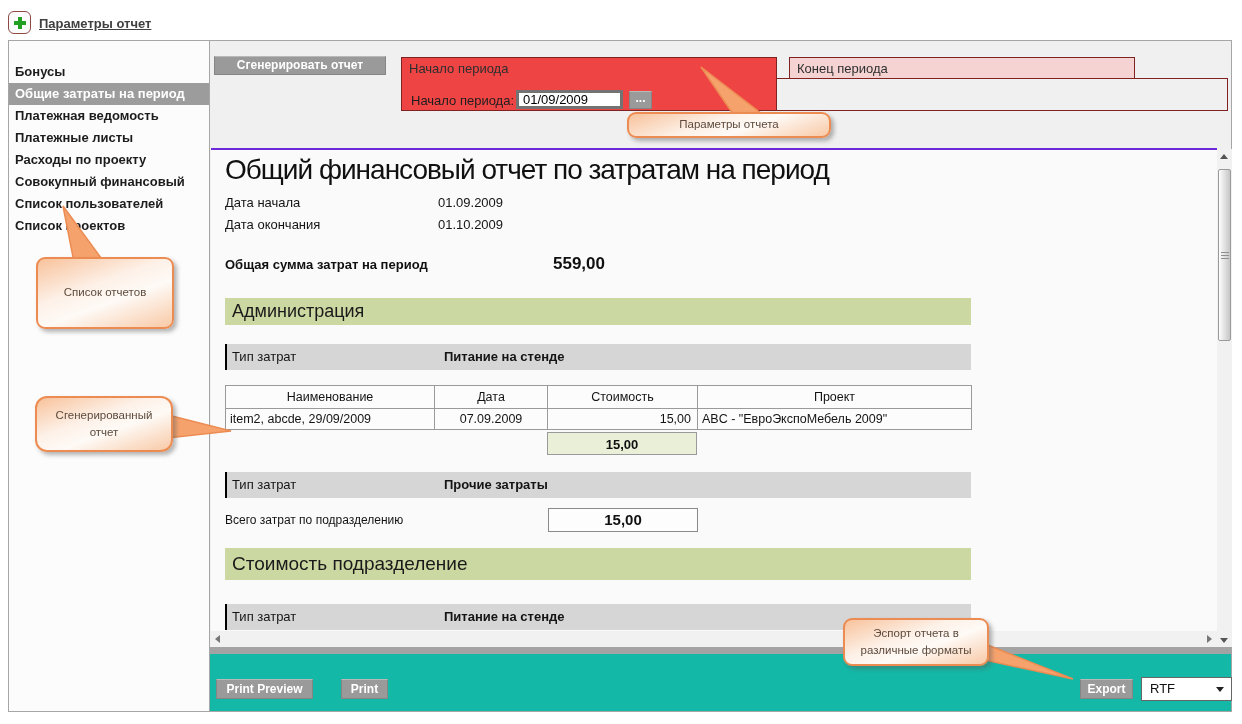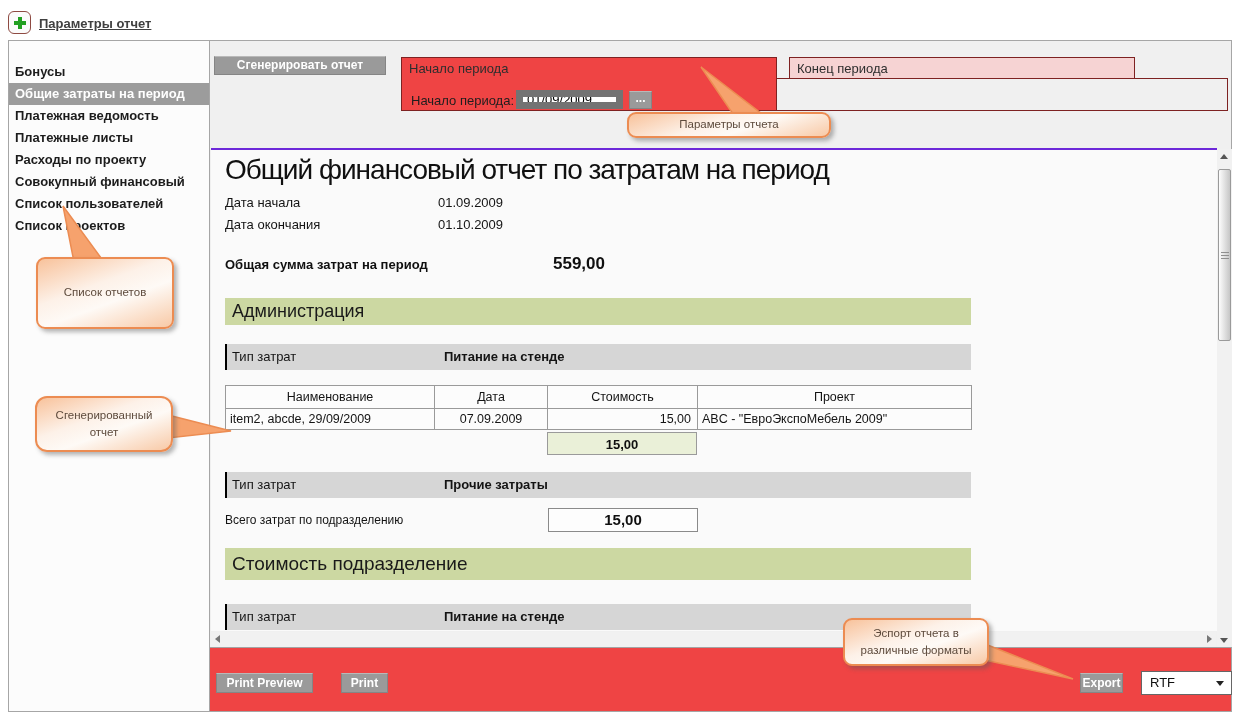--- a/index.html
+++ b/index.html
@@ -22,21 +22,21 @@
 
   
   .btn-gray { background:#9a9a9a; border:1px solid #858585; border-top-color:#b9b9b9; color:#ffffff; font-weight:bold; font-size:12px; text-align:center; cursor:pointer; }
   .generate-btn { position:absolute; left:4px; top:15px; width:172px; height:19px; line-height:17px; }
 
   .tab-active-region { position:absolute; left:191px; top:16px; width:376px; height:54px; background:#ef4444; border:1px solid #7e2222; z-index:2; }
   .tab-active-caption { position:absolute; left:7px; top:3px; font-size:13px; color:#2e2e2e; }
   .panel-right { position:absolute; left:566px; top:37px; width:452px; height:33px; background:#f0f0f0; border:1px solid #7e2222; z-index:1; }
   .tab-inactive { position:absolute; left:579px; top:16px; width:346px; height:22px; background:#f6d3d3; border:1px solid #7e2222; z-index:3; font-size:13px; color:#2e2e2e; padding:3px 0 0 7px; cursor:pointer; }
   .date-row-label { position:absolute; left:9px; top:35px; font-size:13px; color:#1e1e1e; }
-  .date-input { position:absolute; left:114px; top:32px; width:107px; height:19px; border:7px solid #737373; background:#ffffff; font-size:13px; font-family:"Liberation Sans",sans-serif; padding:0 0 0 4px; }
+  .date-input { position:absolute; left:114px; top:32px; width:107px; height:19px; border:3px solid #737373; background:#ffffff; font-size:13px; font-family:"Liberation Sans",sans-serif; padding:0 0 0 4px; }
   .browse-btn { position:absolute; left:227px; top:33px; width:23px; height:18px; line-height:12px; font-size:12px; }
 
   
   .viewport { position:absolute; left:1px; top:107px; width:1006px; height:483px; border-top:2px solid #6d28d9; background:#fafafa; overflow:hidden; }
   .rc { padding-left:7px; }
   .r-title { margin:4px 0 0 7px; font-size:28px; font-weight:normal; letter-spacing:-1px; color:#101010; white-space:nowrap; }
   .r-field { margin:0 0 0 7px; height:22px; line-height:22px; font-size:13px; color:#141414; }
   .r-field.first { margin-top:6px; }
   .r-field .lbl { display:inline-block; width:213px; }
   .r-total { margin:18px 0 0 7px; height:22px; font-size:13px; color:#101010; }
@@ -67,24 +67,24 @@
   .sb-btn { position:absolute; width:15px; height:15px; }
   .tri { position:absolute; width:0; height:0; border:4px solid transparent; }
   .tri.up { left:3px; top:5px; border-bottom:5px solid #555; border-top:none; }
   .tri.down { left:3px; top:6px; border-top:5px solid #555; border-bottom:none; }
   .tri.left { left:4px; top:3px; border-right:5px solid #777; border-left:none; }
   .tri.right { left:6px; top:3px; border-left:5px solid #777; border-right:none; }
   .vthumb { position:absolute; left:1px; top:20px; width:13px; height:172px; background:linear-gradient(90deg,#fdfdfd,#c6c6c6); border:1px solid #9a9a9a; border-radius:2px; }
   .vthumb .grip { position:absolute; left:2px; top:82px; width:8px; height:8px; background:repeating-linear-gradient(180deg,#8f8f8f 0 1px,transparent 1px 3px); }
 
   
-  .bottombar { position:absolute; left:0; top:606px; width:1021px; height:64px; background:#ef4444; border-top:1px solid #a3a3a3; }
+  .bottombar { position:absolute; left:0; top:606px; width:1021px; height:64px; background:#14b8a6; border-top:7px solid #a3a3a3; }
   .pp-btn { position:absolute; left:6px; top:25px; width:97px; height:20px; line-height:18px; }
   .print-btn { position:absolute; left:131px; top:25px; width:47px; height:20px; line-height:18px; }
-  .export-btn { position:absolute; left:870px; top:25px; width:43px; height:20px; line-height:18px; }
+  .export-btn { position:absolute; left:870px; top:25px; width:53px; height:20px; line-height:18px; }
   .format-select { position:absolute; left:931px; top:23px; width:91px; height:24px; background:#ffffff; border:1px solid #666666; font-size:13px; color:#101010; line-height:22px; padding-left:8px; cursor:pointer; }
   .format-select .arr { position:absolute; right:7px; top:9px; width:0; height:0; border:4px solid transparent; border-top:5px solid #222; border-bottom:none; }
 
   
   .callout { position:absolute; z-index:50; border:2px solid #ec8c52; border-radius:9px; background:linear-gradient(160deg,#f8c29b 0%,#fdf1e8 40%,#fefaf6 60%,#f8c9a6 100%); box-shadow:3px 3px 4px rgba(90,90,90,0.45); color:#5d4a3c; font-size:11.5px; display:flex; align-items:center; justify-content:center; text-align:center; line-height:1.5; }
   .tailsvg { position:absolute; z-index:49; }
 </style>
 </head>
 <body>
 

